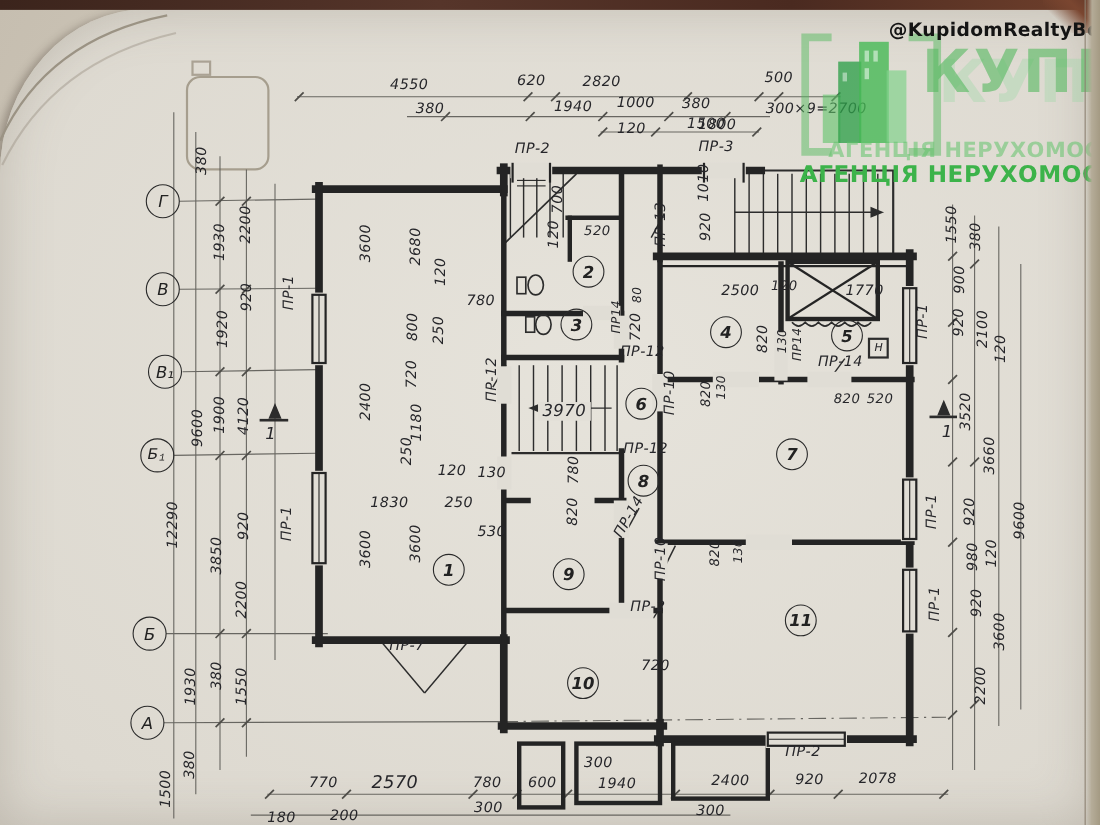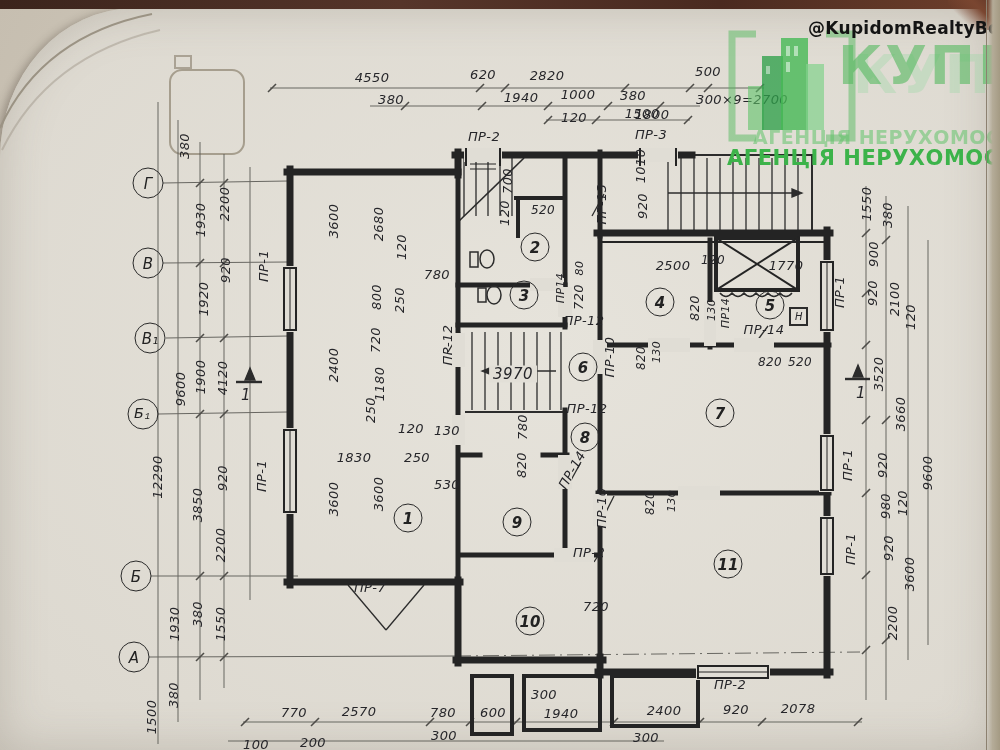--- a/index.html
+++ b/index.html
@@ -337,24 +337,24 @@
       <span class="lbl" style="left: 885px; top: 506px; font-size: 13px; transform: translate(-50%, -50%) rotate(-90deg);">980</span>
       <span class="lbl" style="left: 902px; top: 503px; font-size: 13px; transform: translate(-50%, -50%) rotate(-90deg);">120</span>
       <span class="lbl" style="left: 927px; top: 473px; font-size: 13px; transform: translate(-50%, -50%) rotate(-90deg);">9600</span>
       <span class="lbl" style="left: 888px; top: 548px; font-size: 13px; transform: translate(-50%, -50%) rotate(-90deg);">920</span>
       <span class="lbl" style="left: 909px; top: 574px; font-size: 13px; transform: translate(-50%, -50%) rotate(-90deg);">3600</span>
       <span class="lbl" style="left: 892px; top: 623px; font-size: 13px; transform: translate(-50%, -50%) rotate(-90deg);">2200</span>
       <span class="lbl" style="left: 839px; top: 292px; font-size: 13px; transform: translate(-50%, -50%) rotate(-90deg);">ПР-1</span>
       <span class="lbl" style="left: 847px; top: 465px; font-size: 13px; transform: translate(-50%, -50%) rotate(-90deg);">ПР-1</span>
       <span class="lbl" style="left: 850px; top: 549px; font-size: 13px; transform: translate(-50%, -50%) rotate(-90deg);">ПР-1</span>
       <span class="lbl" style="left: 294px; top: 712px; font-size: 13px; transform: translate(-50%, -50%) rotate(0deg);">770</span>
-      <span class="lbl" style="left: 359px; top: 711px; font-size: 13px; transform: translate(-50%, -50%) rotate(0deg);">2570</span>
+      <span class="lbl" style="left: 359px; top: 711px; font-size: 16px; transform: translate(-50%, -50%) rotate(0deg);">2570</span>
       <span class="lbl" style="left: 443px; top: 712px; font-size: 13px; transform: translate(-50%, -50%) rotate(0deg);">780</span>
       <span class="lbl" style="left: 444px; top: 735px; font-size: 13px; transform: translate(-50%, -50%) rotate(0deg);">300</span>
-      <span class="lbl" style="left: 256px; top: 744px; font-size: 13px; transform: translate(-50%, -50%) rotate(0deg);">100</span>
+      <span class="lbl" style="left: 256px; top: 744px; font-size: 13px; transform: translate(-50%, -50%) rotate(0deg);">180</span>
       <span class="lbl" style="left: 313px; top: 742px; font-size: 13px; transform: translate(-50%, -50%) rotate(0deg);">200</span>
       <span class="lbl" style="left: 493px; top: 712px; font-size: 13px; transform: translate(-50%, -50%) rotate(0deg);">600</span>
       <span class="lbl" style="left: 544px; top: 694px; font-size: 13px; transform: translate(-50%, -50%) rotate(0deg);">300</span>
       <span class="lbl" style="left: 561px; top: 713px; font-size: 13px; transform: translate(-50%, -50%) rotate(0deg);">1940</span>
       <span class="lbl" style="left: 664px; top: 710px; font-size: 13px; transform: translate(-50%, -50%) rotate(0deg);">2400</span>
       <span class="lbl" style="left: 736px; top: 709px; font-size: 13px; transform: translate(-50%, -50%) rotate(0deg);">920</span>
       <span class="lbl" style="left: 798px; top: 708px; font-size: 13px; transform: translate(-50%, -50%) rotate(0deg);">2078</span>
       <span class="lbl" style="left: 646px; top: 737px; font-size: 13px; transform: translate(-50%, -50%) rotate(0deg);">300</span>
       <span class="lbl" style="left: 730px; top: 684px; font-size: 13px; transform: translate(-50%, -50%) rotate(0deg);">ПР-2</span>
       <span class="lbl" style="left: 333px; top: 221px; font-size: 13px; transform: translate(-50%, -50%) rotate(-90deg);">3600</span>

